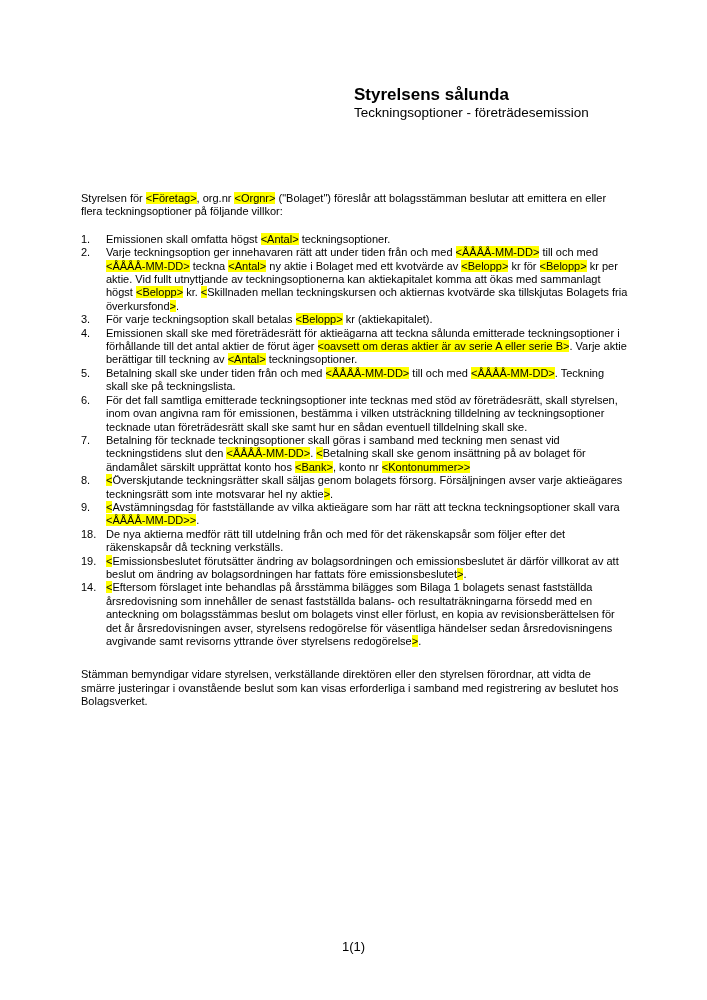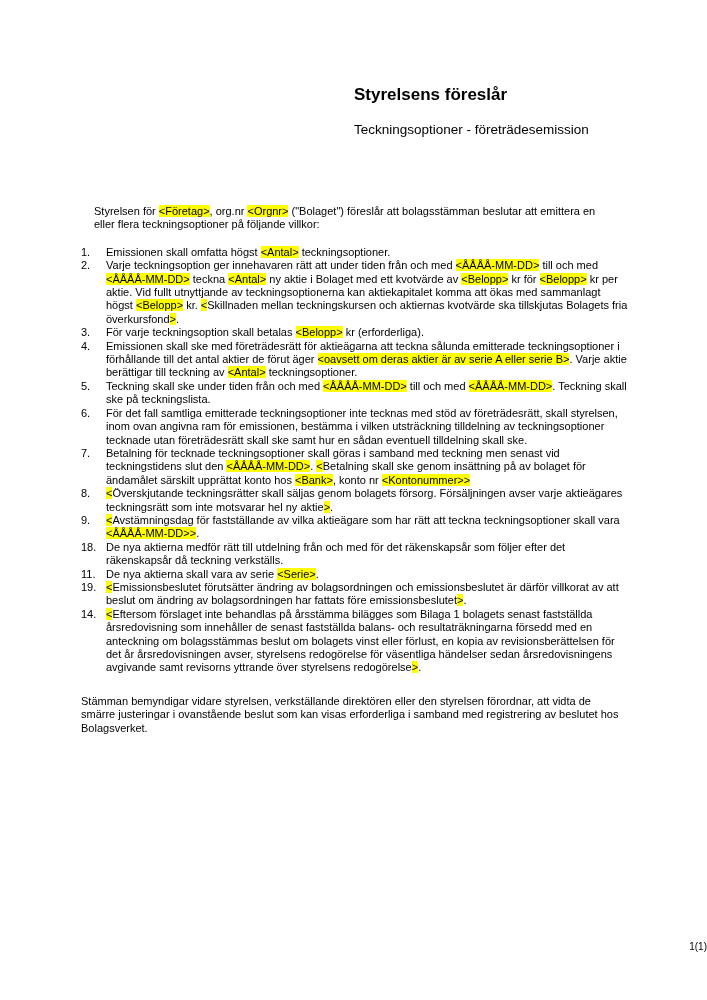--- a/index.html
+++ b/index.html
@@ -11,80 +11,80 @@
     -webkit-font-smoothing: antialiased;
   }
   .page {
     position: relative;
     width: 707px; height: 1000px;
     background: #ffffff;
     overflow: hidden;
   }
   .title-block { position: absolute; left: 354px; top: 85px; }
   .doc-title { font-size: 17px; font-weight: bold; line-height: 19px; margin: 0; }
-  .doc-subtitle { font-size: 13.5px; font-weight: normal; line-height: 15px; margin: 18px 0 0 0; }
+  .doc-subtitle { font-size: 13.5px; font-weight: normal; line-height: 15px; margin: 1px 0 0 0; }
 
   .content {
     position: absolute;
     left: 81px; top: 192px; width: 548px;
     font-size: 11px; line-height: 13.4px;
   }
-  .intro { margin: 13px; }
+  .intro { margin: 0; }
   .num-list { margin: 14px 0 0 0; padding: 0; list-style: none; }
   .num-item { display: flex; }
   .item-num { flex: 0 0 25px; width: 25px; }
   .item-body { flex: 1; }
   .closing { margin: 20px 8px 0 0; }
 
   .hl { background: var(--hl-color, #ffff00); }
 
   .footer {
     position: absolute;
     left: 0; top: 940px; width: 707px;
-    text-align: right;
-    font-size: 10px; line-height: 13.4px;
+    text-align: center;
+    font-size: 13px; line-height: 13.4px;
   }
 </style>
 </head>
 <body>
 
 <div class="page">
 
   <div class="title-block">
-    <h1 class="doc-title">Styrelsens föreslår</h1>
+    <h1 class="doc-title">Styrelsens sålunda</h1>
     <div class="doc-subtitle">Teckningsoptioner - företrädesemission</div>
   </div>
 
   <div class="content">
     <p class="intro"><span>Styrelsen för </span><span class="hl">&lt;Företag&gt;</span><span>, org.nr </span><span class="hl">&lt;Orgnr&gt;</span><span> ("Bolaget") föreslår att bolagsstämman beslutar att emittera en eller flera teckningsoptioner på följande villkor:</span></p>
 
     <ol class="num-list">
   <li class="num-item">
     <span class="item-num">1.</span>
     <span class="item-body"><span>Emissionen skall omfatta högst </span><span class="hl">&lt;Antal&gt;</span><span> teckningsoptioner.</span></span>
   </li>
 
   <li class="num-item">
     <span class="item-num">2.</span>
     <span class="item-body"><span>Varje teckningsoption ger innehavaren rätt att under tiden från och med </span><span class="hl">&lt;ÅÅÅÅ-MM-DD&gt;</span><span> till och med </span><span class="hl">&lt;ÅÅÅÅ-MM-DD&gt;</span><span> teckna </span><span class="hl">&lt;Antal&gt;</span><span> ny aktie i Bolaget med ett kvotvärde av </span><span class="hl">&lt;Belopp&gt;</span><span> kr för </span><span class="hl">&lt;Belopp&gt;</span><span> kr per aktie. Vid fullt utnyttjande av teckningsoptionerna kan aktiekapitalet komma att ökas med sammanlagt högst </span><span class="hl">&lt;Belopp&gt;</span><span> kr. </span><span class="hl">&lt;</span><span>Skillnaden mellan teckningskursen och aktiernas kvotvärde ska tillskjutas Bolagets fria överkursfond</span><span class="hl">&gt;</span><span>.</span></span>
   </li>
 
   <li class="num-item">
     <span class="item-num">3.</span>
-    <span class="item-body"><span>För varje teckningsoption skall betalas </span><span class="hl">&lt;Belopp&gt;</span><span> kr (erforderliga).</span></span>
+    <span class="item-body"><span>För varje teckningsoption skall betalas </span><span class="hl">&lt;Belopp&gt;</span><span> kr (aktiekapitalet).</span></span>
   </li>
 
   <li class="num-item">
     <span class="item-num">4.</span>
     <span class="item-body"><span>Emissionen skall ske med företrädesrätt för aktieägarna att teckna sålunda emitterade teckningsoptioner i förhållande till det antal aktier de förut äger </span><span class="hl">&lt;oavsett om deras aktier är av serie A eller serie B&gt;</span><span>. Varje aktie berättigar till teckning av </span><span class="hl">&lt;Antal&gt;</span><span> teckningsoptioner.</span></span>
   </li>
 
   <li class="num-item">
     <span class="item-num">5.</span>
-    <span class="item-body"><span>Teckning skall ske under tiden från och med </span><span class="hl">&lt;ÅÅÅÅ-MM-DD&gt;</span><span> till och med </span><span class="hl">&lt;ÅÅÅÅ-MM-DD&gt;</span><span>. Teckning skall ske på teckningslista.</span></span>
+    <span class="item-body"><span>Betalning skall ske under tiden från och med </span><span class="hl">&lt;ÅÅÅÅ-MM-DD&gt;</span><span> till och med </span><span class="hl">&lt;ÅÅÅÅ-MM-DD&gt;</span><span>. Teckning skall ske på teckningslista.</span></span>
   </li>
 
   <li class="num-item">
     <span class="item-num">6.</span>
     <span class="item-body"><span>För det fall samtliga emitterade teckningsoptioner inte tecknas med stöd av företrädesrätt, skall styrelsen, inom ovan angivna ram för emissionen, bestämma i vilken utsträckning tilldelning av teckningsoptioner tecknade utan företrädesrätt skall ske samt hur en sådan eventuell tilldelning skall ske.</span></span>
   </li>
 
   <li class="num-item">
     <span class="item-num">7.</span>
     <span class="item-body"><span>Betalning för tecknade teckningsoptioner skall göras i samband med teckning men senast vid teckningstidens slut den </span><span class="hl">&lt;ÅÅÅÅ-MM-DD&gt;</span><span>. </span><span class="hl">&lt;</span><span>Betalning skall ske genom insättning på av bolaget för ändamålet särskilt upprättat konto hos </span><span class="hl">&lt;Bank&gt;</span><span>, konto nr </span><span class="hl">&lt;Kontonummer&gt;&gt;</span></span>
@@ -98,24 +98,20 @@
   <li class="num-item">
     <span class="item-num">9.</span>
     <span class="item-body"><span class="hl">&lt;</span><span>Avstämningsdag för fastställande av vilka aktieägare som har rätt att teckna teckningsoptioner skall vara </span><span class="hl">&lt;ÅÅÅÅ-MM-DD&gt;&gt;</span><span>.</span></span>
   </li>
 
   <li class="num-item">
     <span class="item-num">18.</span>
     <span class="item-body"><span>De nya aktierna medför rätt till utdelning från och med för det räkenskapsår som följer efter det räkenskapsår då teckning verkställs.</span></span>
   </li>
 
-  <li class="num-item">
-    <span class="item-num">11.</span>
-    <span class="item-body"><span>De nya aktierna skall vara av serie </span><span class="hl">&lt;Serie&gt;</span><span>.</span></span>
-  </li>
 
 
   <li class="num-item">
     <span class="item-num">19.</span>
     <span class="item-body"><span class="hl">&lt;</span><span>Emissionsbeslutet förutsätter ändring av bolagsordningen och emissionsbeslutet är därför villkorat av att beslut om ändring av bolagsordningen har fattats före emissionsbeslutet</span><span class="hl">&gt;</span><span>.</span></span>
   </li>
 
   <li class="num-item">
     <span class="item-num">14.</span>
     <span class="item-body"><span class="hl">&lt;</span><span>Eftersom förslaget inte behandlas på årsstämma bilägges som Bilaga 1 bolagets senast fastställda årsredovisning som innehåller de senast fastställda balans- och resultaträkningarna försedd med en anteckning om bolagsstämmas beslut om bolagets vinst eller förlust, en kopia av revisionsberättelsen för det år årsredovisningen avser, styrelsens redogörelse för väsentliga händelser sedan årsredovisningens avgivande samt revisorns yttrande över styrelsens redogörelse</span><span class="hl">&gt;</span><span>.</span></span>

